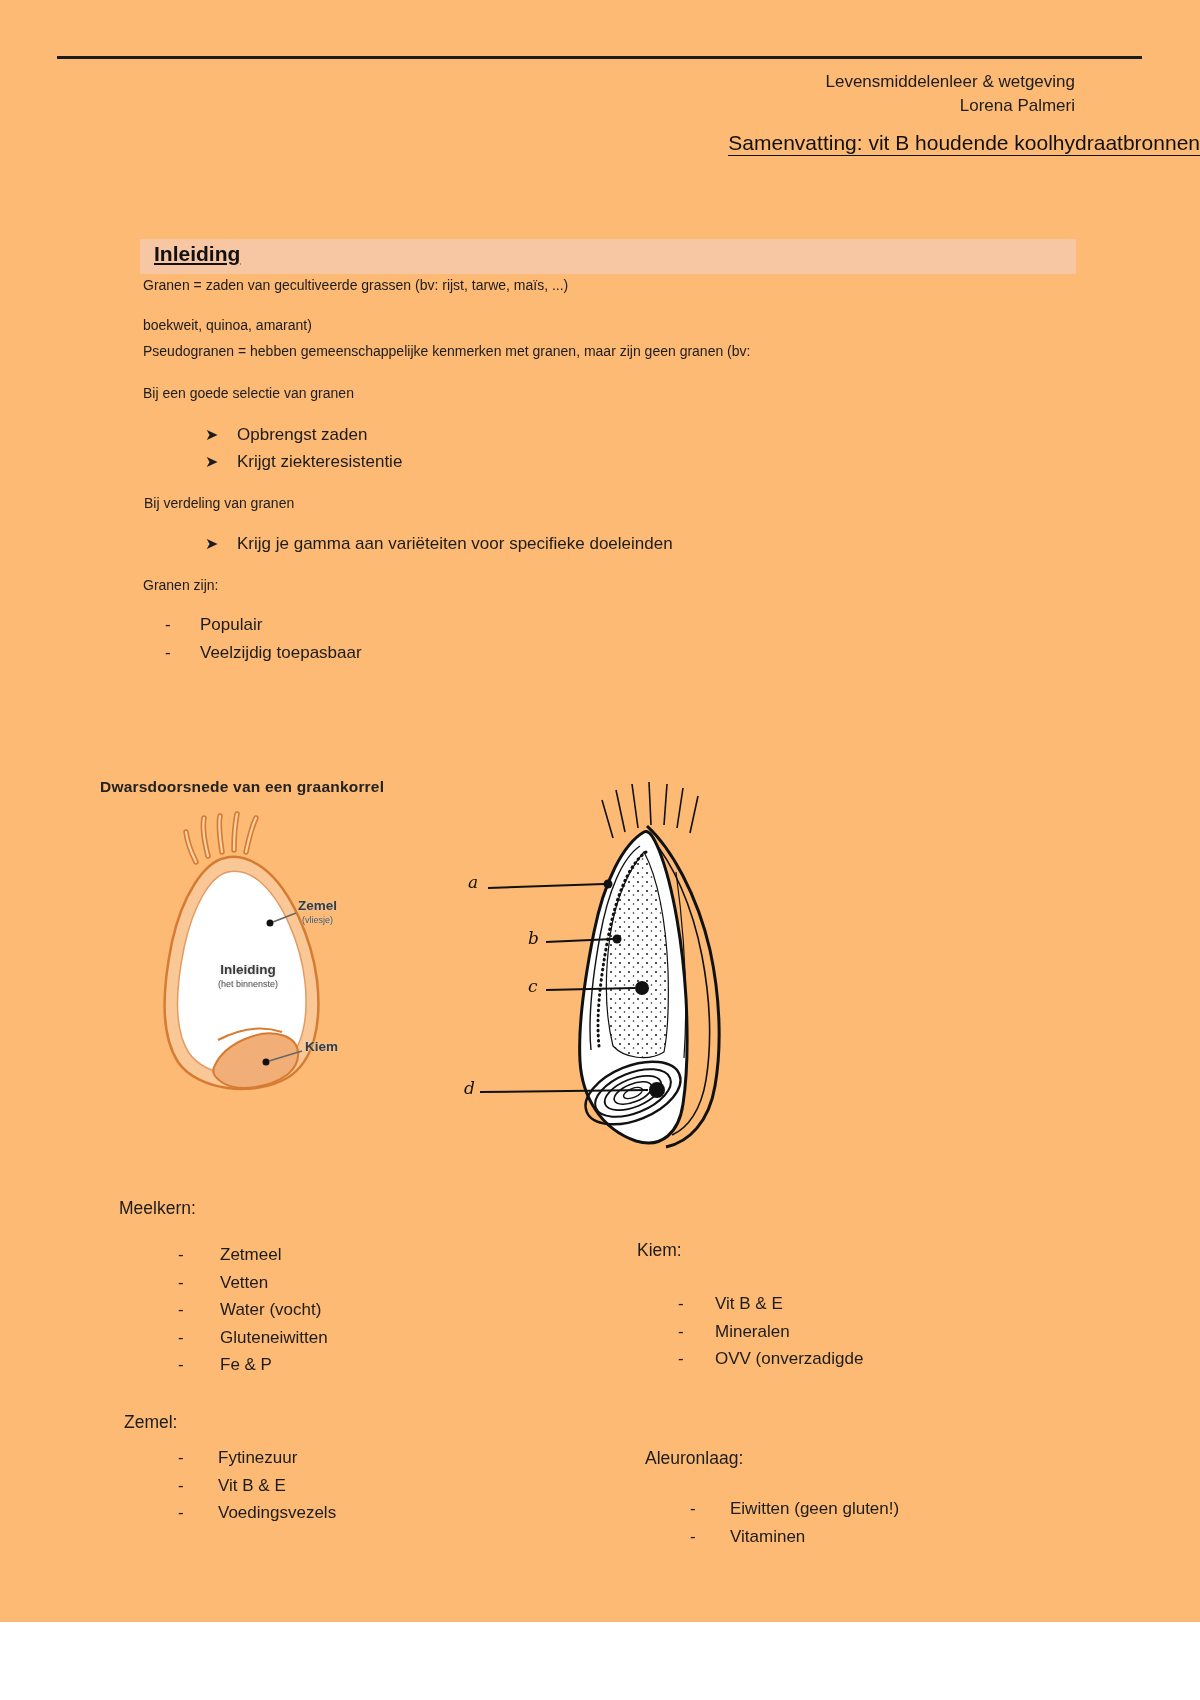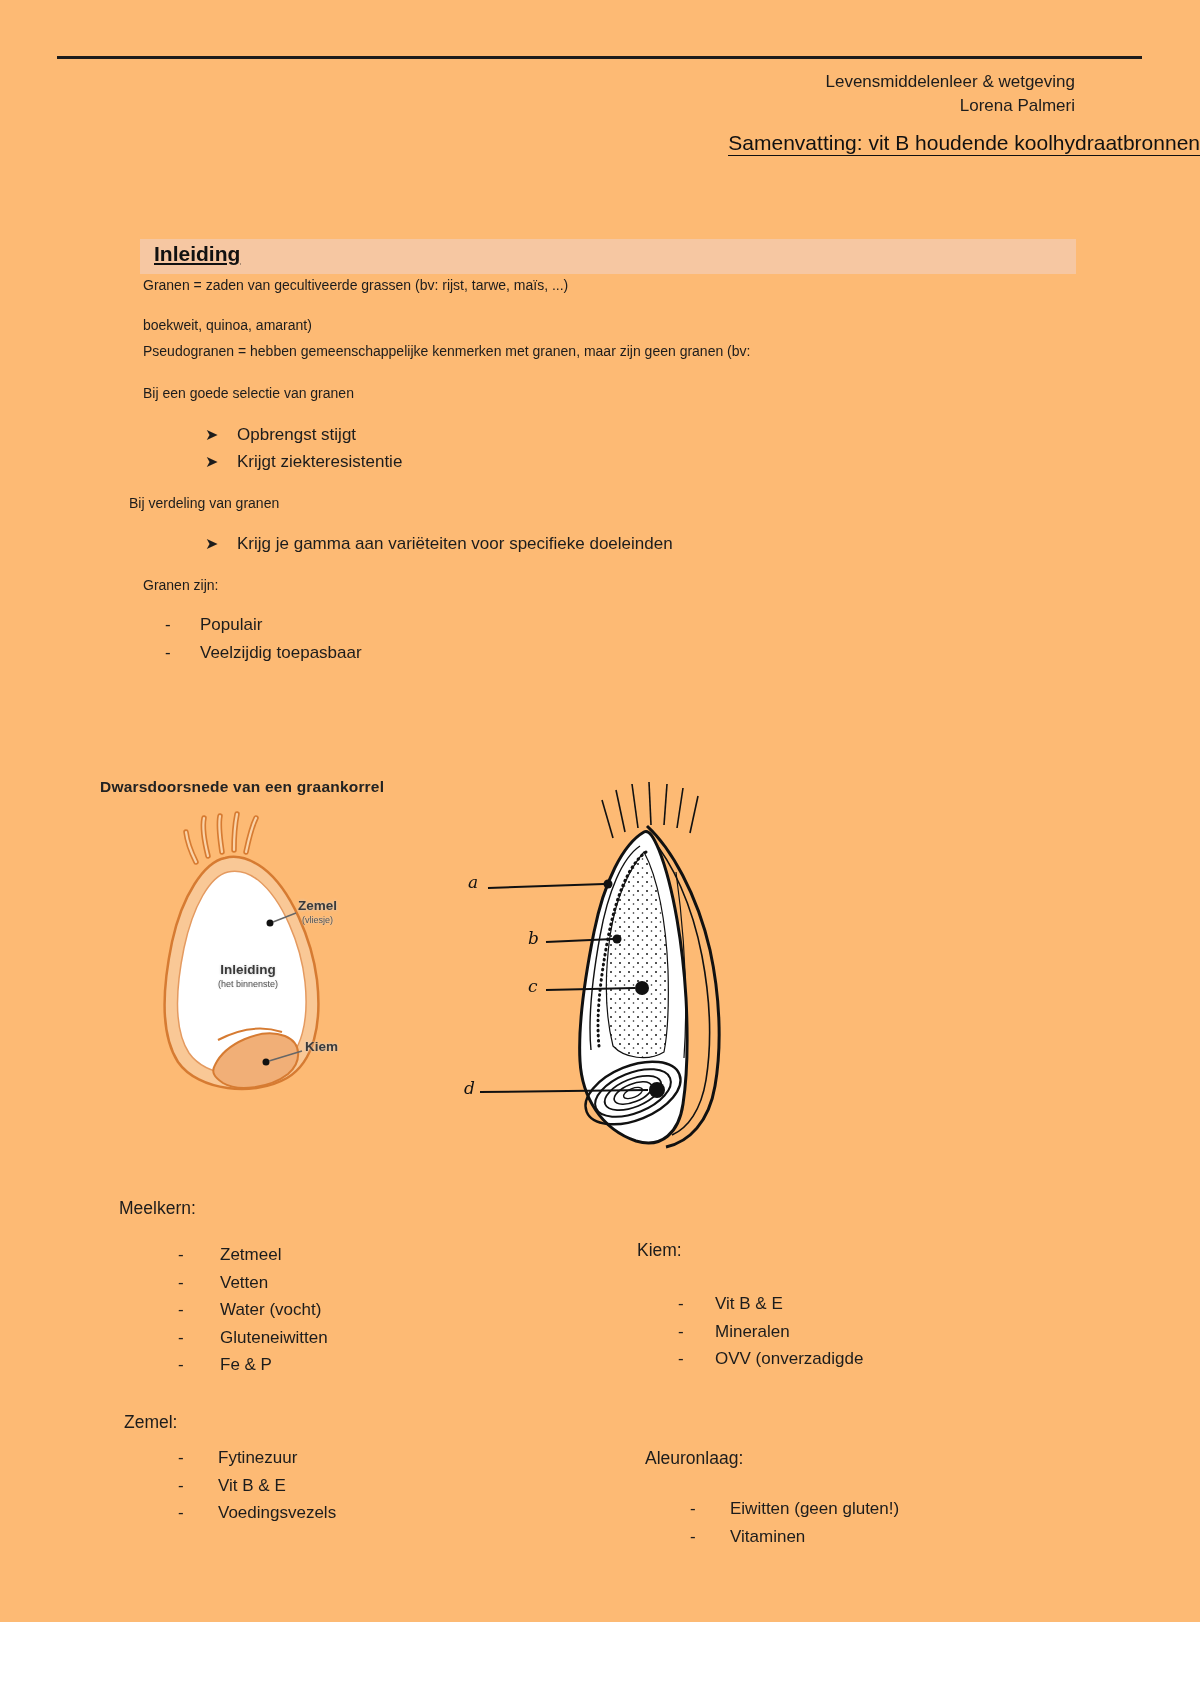--- a/index.html
+++ b/index.html
@@ -65,29 +65,29 @@
   <div class="body-text" style="left:143px;top:272px;">Granen = zaden van gecultiveerde grassen (bv: rijst, tarwe, maïs, ...)</div>
   <div class="body-text" style="left:143px;top:312px;">
     <div>boekweit, quinoa, amarant)</div>
     <div>Pseudogranen = hebben gemeenschappelijke kenmerken met granen, maar zijn geen granen (bv:</div>
   </div>
   <div class="body-text" style="left:143px;top:380px;">Bij een goede selectie van granen</div>
 
   <div class="arrow-list" style="top:421px;">
     <div class="arrow-row">
       <span class="arrow-glyph">➤</span>
-      <span>Opbrengst stijgt</span>
+      <span>Opbrengst zaden</span>
     </div>
     <div class="arrow-row">
       <span class="arrow-glyph">➤</span>
       <span>Krijgt ziekteresistentie</span>
     </div>
   </div>
 
-  <div class="body-text" style="left:129px;top:490px;">Bij verdeling van granen</div>
+  <div class="body-text" style="left:144px;top:490px;">Bij verdeling van granen</div>
 
   <div class="arrow-list" style="top:530px;">
     <div class="arrow-row">
       <span class="arrow-glyph">➤</span>
       <span>Krijg je gamma aan variëteiten voor specifieke doeleinden</span>
     </div>
   </div>
 
   <div class="body-text" style="left:143px;top:572px;">Granen zijn:</div>
 

